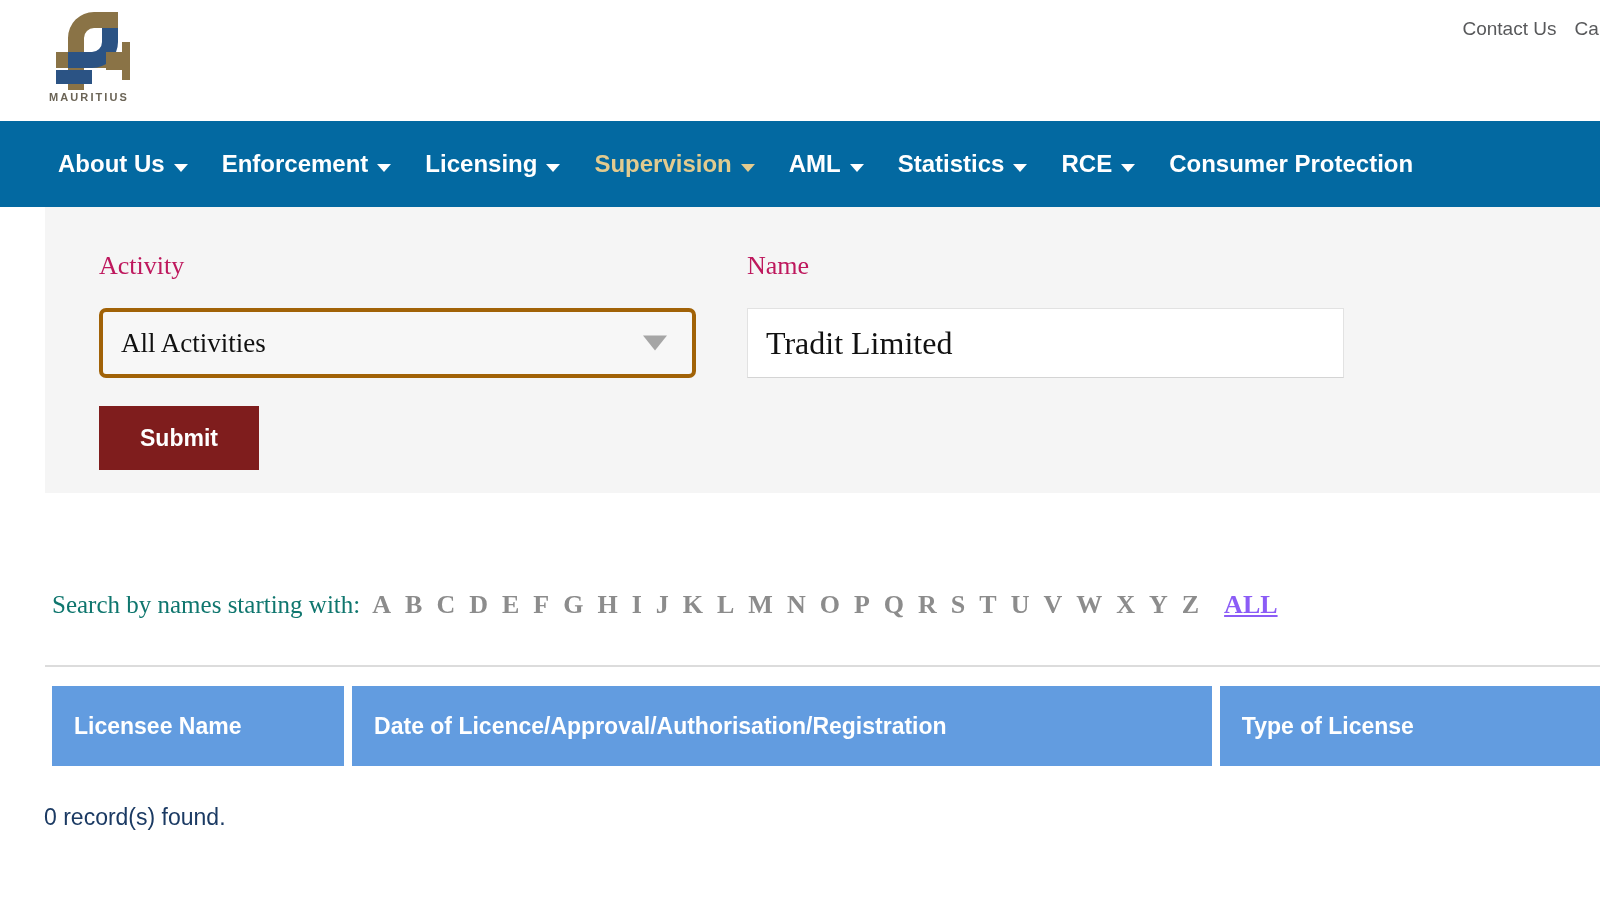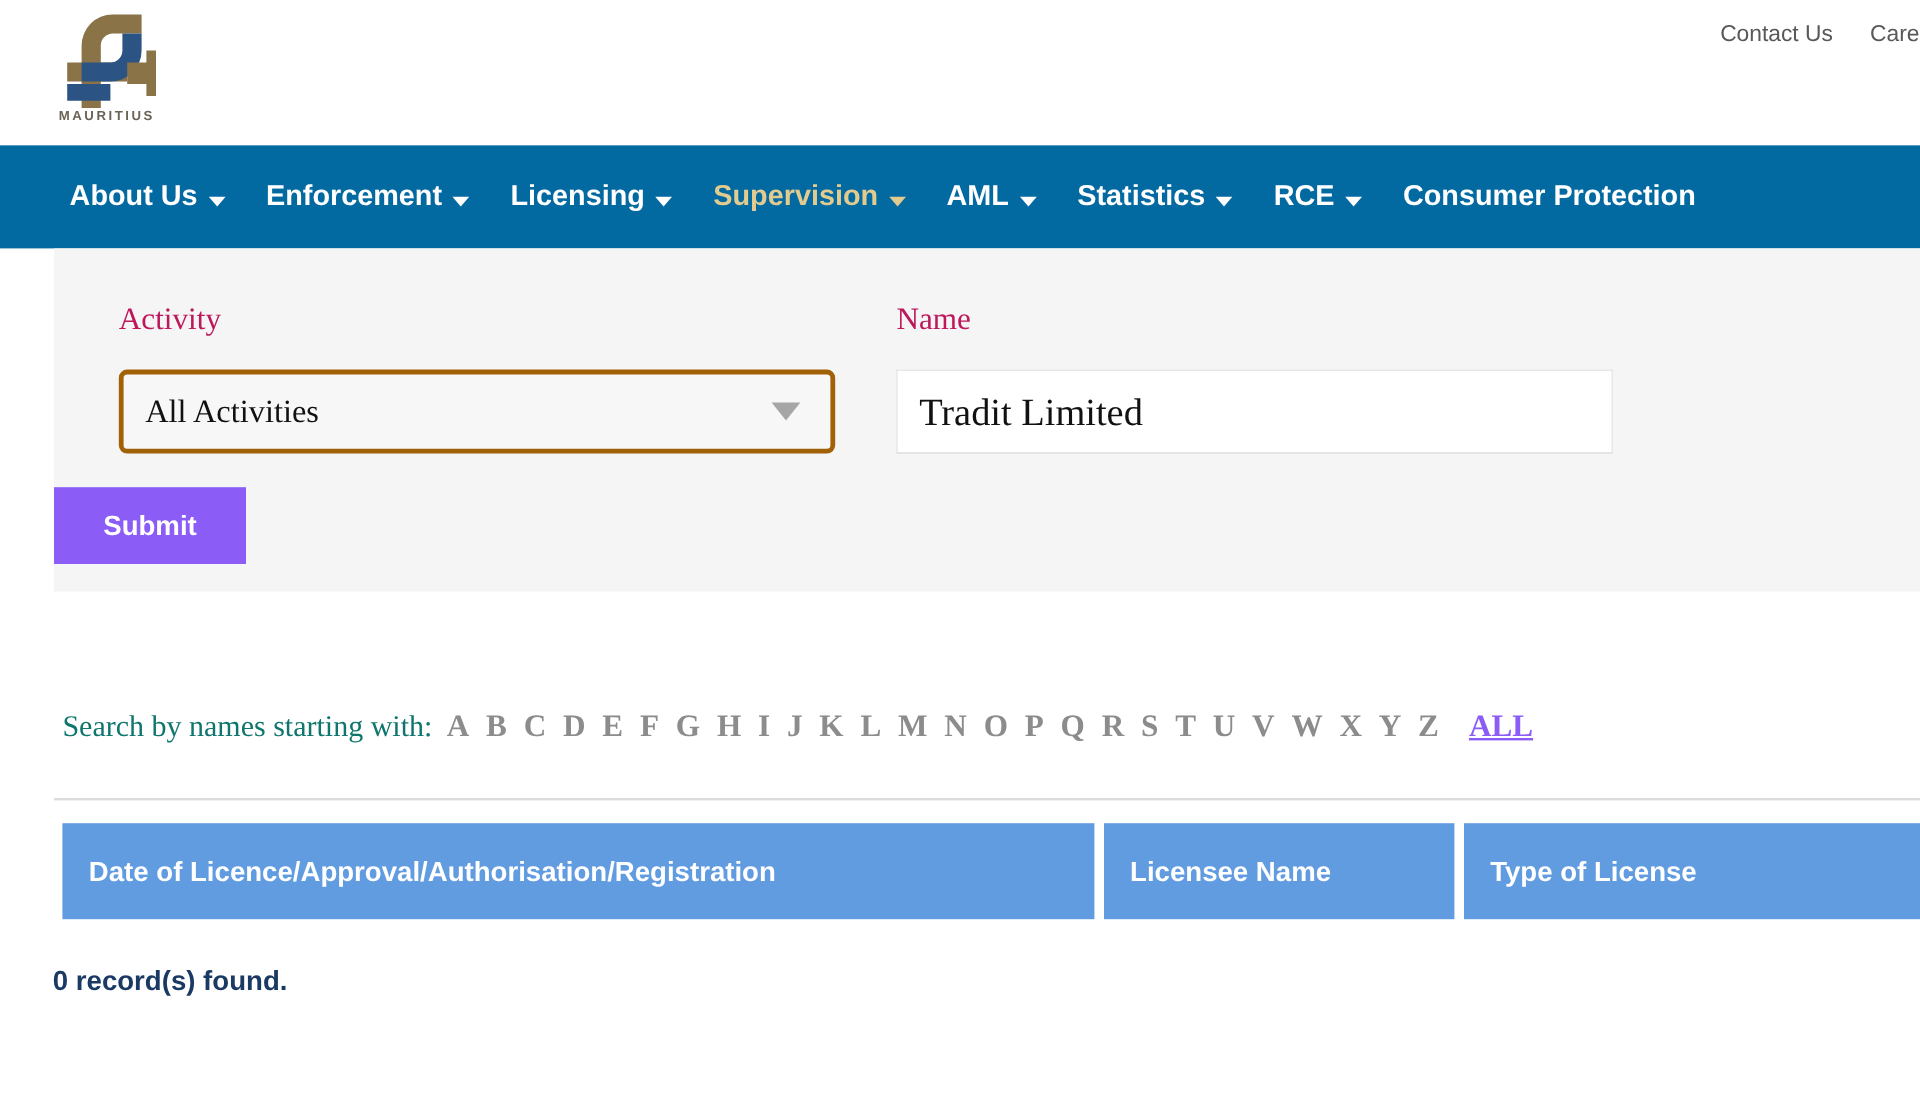--- a/index.html
+++ b/index.html
@@ -43,22 +43,22 @@
     color: #6b6456;
     margin-top: 1px;
     margin-left: 1px;
   }
   .util-nav {
     position: absolute;
     right: 0;
     top: 18px;
     display: flex;
     align-items: flex-start;
-    gap: 31px;
-    padding-right: 16px;
+    gap: 18px;
+    padding-right: 0;
   }
   .util-link {
     font-family: "Liberation Sans", sans-serif;
     font-size: 19px;
     color: #58595b;
     text-decoration: none;
     white-space: nowrap;
   }
   .util-link.clipped {
     margin-right: -42px;
@@ -167,24 +167,25 @@
     box-sizing: border-box;
     padding-left: 18px;
     font-family: "Liberation Serif", serif;
     font-size: 32px;
     color: #111111;
     outline: none;
     border-radius: 0;
   }
 
   .submit-btn {
+    margin-left: 54px;
     margin-top: 28px;
     width: 160px;
     height: 64px;
-    background: #8b5cf6;
+    background: #7f1d1d;
     color: #ffffff;
     border: 0;
     font-family: "Liberation Sans", sans-serif;
     font-size: 23px;
     font-weight: 700;
     cursor: pointer;
   }
 
   
   .alpha-row {
@@ -255,21 +256,21 @@
   }
   .th.c1 { width: 307px; }
   .th.c2 { width: 906px; }
   .th.c3 { width: 400px; }
 
   .record-count {
     margin-left: 44px;
     margin-top: 38px;
     font-family: "Liberation Sans", sans-serif;
     font-size: 23px;
-    font-weight: 700;
+    font-weight: 400;
     color: #1b3a63;
   }
 </style>
 </head>
 <body>
 
 <div class="topbar">
 
   <div class="logo-wrap">
     <svg class="logo-mark" viewBox="0 0 82 86">
@@ -376,18 +377,18 @@
       <a class="alpha-letter" href="#">X</a>
       <a class="alpha-letter" href="#">Y</a>
       <a class="alpha-letter" href="#">Z</a>
     </span>
   <a class="alpha-all" href="#">ALL</a>
 </div>
 
 <div class="divider"></div>
 
 <div class="table-head">
+  <div class="th c1">Licensee Name</div>
   <div class="th c2">Date of Licence/Approval/Authorisation/Registration</div>
-  <div class="th c1">Licensee Name</div>
   <div class="th c3">Type of License</div>
 </div>
 
 <div class="record-count">0 record(s) found.</div>
 
 </body></html>

